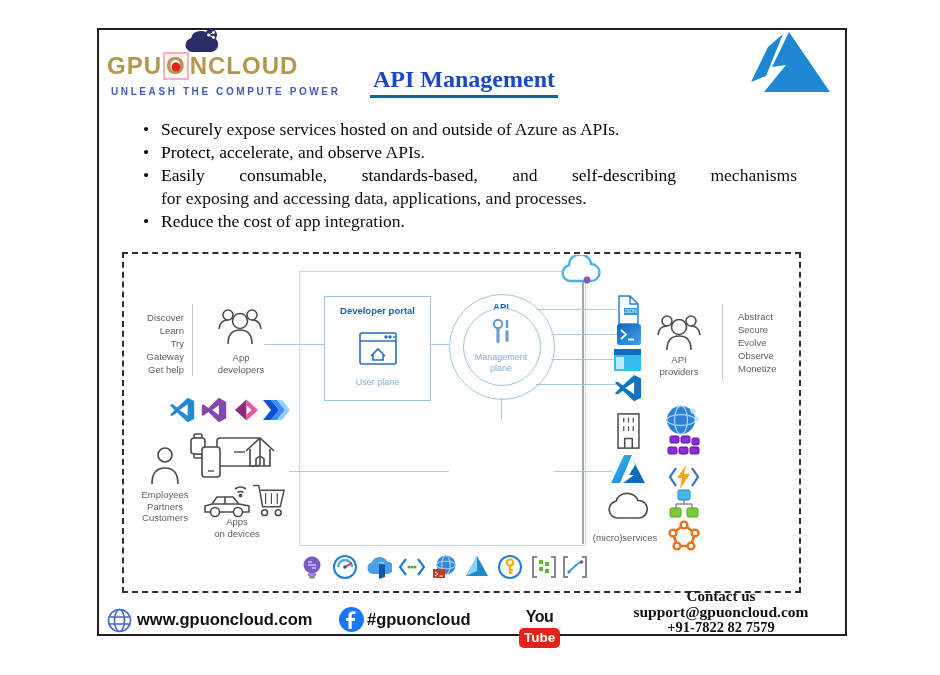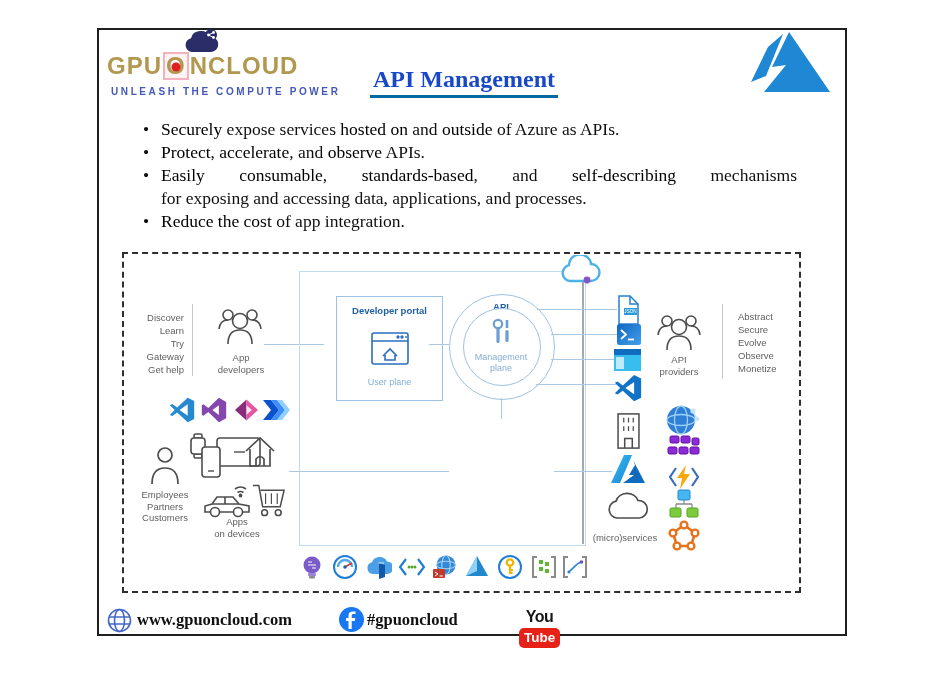--- a/index.html
+++ b/index.html
@@ -18,28 +18,28 @@
   .bullet{display:flex;}
   .bullet .marker{flex:none;width:18px;text-align:left;padding-left:4px;}
   .bullet .btext{flex:1;text-align:justify;}
   .blue{color:#000000;}
   .jline{display:inline-block;width:100%;text-align:justify;text-align-last:justify;}
   
   .diagram{position:absolute;left:23px;top:222px;width:675px;height:337px;border:2px dashed #2e2e2e;}
   .gray-label{font-size:9.5px;color:#5f5f5f;line-height:11.5px;text-align:center;white-space:pre-line;}
   .side-list{font-size:9.5px;color:#5f5f5f;line-height:13px;}
   .vdiv{width:1px;background:#c9c9c9;}
-  .bluebox{border:1px solid #9cc3e5;background:#fff;margin-left:12px;}
+  .bluebox{border:1px solid #9cc3e5;background:#fff;}
   .bigbox{border:1px solid #c3d9ec;}
   .box-title{font-size:9.5px;font-weight:bold;color:#1f5fa8;text-align:center;}
   .plane-label{font-size:9px;color:#85aed3;text-align:center;white-space:pre-line;line-height:11px;}
   .conn{background:#a9c9e4;}
   .circle{border:1px solid #9cc3e5;border-radius:50%;background:#fff;}
   
-  .foot-text{font-family:Liberation Serif, serif;font-weight:bold;font-size:16.5px;color:#111;}
+  .foot-text{font-family:Liberation Sans, sans-serif;font-weight:bold;font-size:16.5px;color:#111;}
   .contact{position:absolute;left:498px;top:559px;width:248px;text-align:center;font-family:"Liberation Serif",serif;color:#111;}
   .contact .c1{font-size:15px;font-weight:bold;line-height:15px;}
   .contact .c2{font-size:15.5px;font-weight:bold;line-height:16px;}
   .contact .c3{font-size:14.5px;font-weight:bold;line-height:15px;}
   .yt{display:flex;align-items:center;gap:2px;flex-direction:column;}
   .yt .you{font-weight:bold;font-size:16px;color:#161616;letter-spacing:-0.5px;}
   .yt .tube{background:#e62117;color:#fff;font-weight:bold;font-size:13.5px;border-radius:5px;padding:2px 5px 3px 5px;}
 </style>
 </head>
 <body>
@@ -381,14 +381,19 @@
     <circle cx="12.5" cy="12.5" r="12.5" fill="#1877f2"></circle>
     <path d="M16.5 7 h-2.2 c-0.9 0-1.6 0.7-1.6 1.7 V11 h3.6 l-0.5 3 h-3.1 v8 h-3.2 v-8 H7 v-3 h2.5 V8.5 C9.5 6 11 4.5 13.5 4.5 h3 Z" fill="#fff"></path>
   </svg>
   <div class="abs foot-text" style="left:268px;top:580px;">#gpuoncloud</div>
 
   <div class="abs yt" style="left:420px;top:578px;">
     <span class="you">You</span>
       <span class="tube">Tube</span>
   </div>
 
+  <div class="contact">
+    <div class="c1">Contact us</div>
+    <div class="c2">support@gpuoncloud.com</div>
+    <div class="c3">+91-7822 82 7579</div>
+  </div>
 
 </div>
 
 </body></html>

